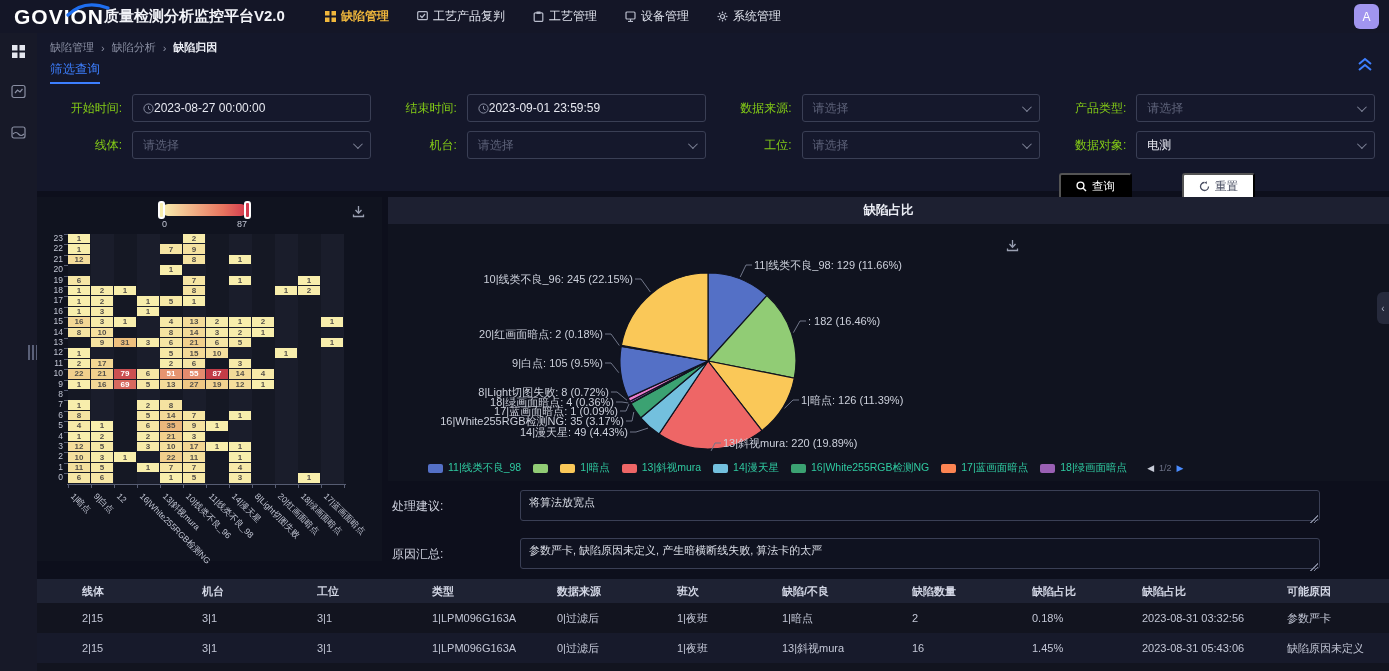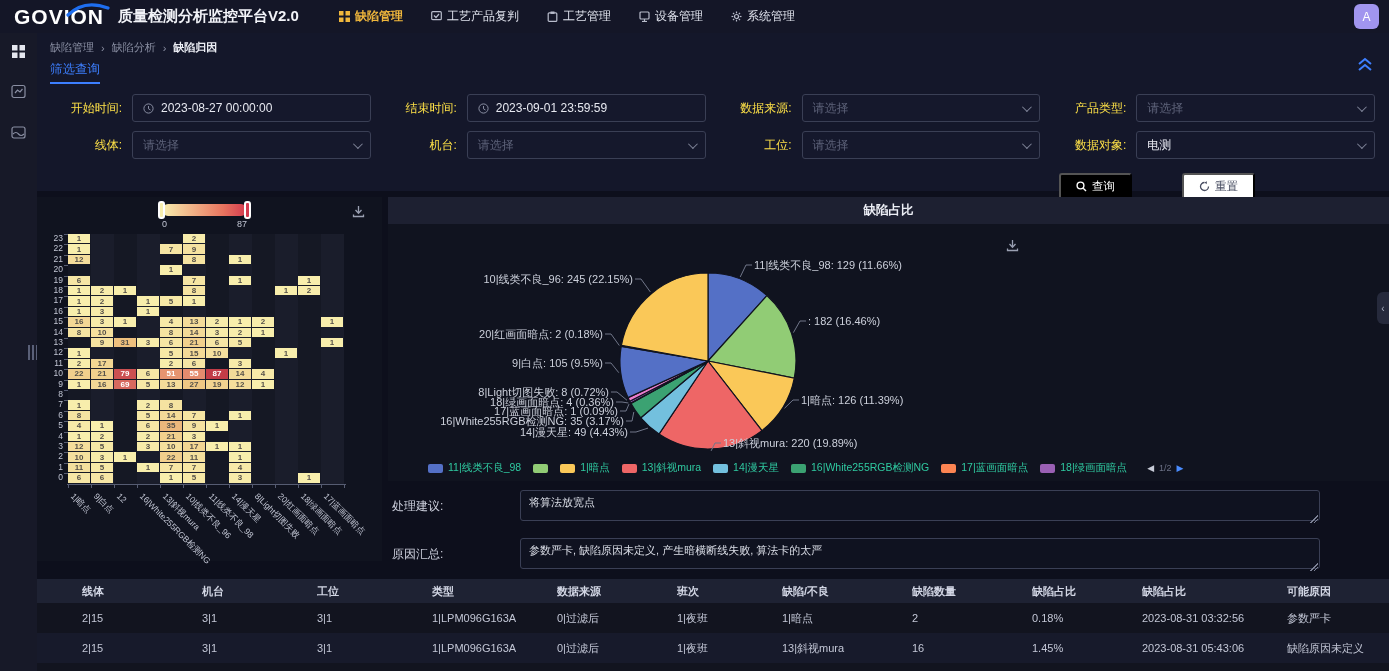--- a/index.html
+++ b/index.html
@@ -1,21 +1,21 @@
 <!DOCTYPE html>
 <html><head>
 <meta charset="utf-8">
 <style>
   * { margin:0; padding:0; box-sizing:border-box; }
   html,body { width:1389px; height:671px; overflow:hidden; background:#0d0f1c;
     font-family:"Liberation Sans","DejaVu Sans",sans-serif; color:#d4d7e2; }
 
   
   .navbar { height:33px; background:#141627; display:flex; align-items:center; padding:0 10px 0 14px; position:relative; }
-  .logo { position:relative; display:flex; align-items:center; margin-right:14px; }
+  .logo { position:relative; display:flex; align-items:center; }
   .logo-text { font-size:21px; font-weight:bold; color:#fff; letter-spacing:1px; }
   .logo-swoosh { position:absolute; left:52px; top:-2px; }
   .app-title { font-size:15px; font-weight:bold; color:#f2f3f8; margin-right:40px; white-space:nowrap; }
   .menu { display:flex; align-items:center; gap:28px; }
   .menu-item { display:flex; align-items:center; gap:5px; font-size:12px; color:#dfe2ec; cursor:pointer; white-space:nowrap; }
   .menu-item.active { color:#f0b73c; font-weight:bold; }
   .avatar { margin-left:auto; width:25px; height:25px; border-radius:6px; background:#a195ef; color:#fff;
     display:flex; align-items:center; justify-content:center; font-size:12px; }
 
   
@@ -26,23 +26,23 @@
   .content { flex:1; position:relative; overflow:hidden; }
 
   
   .top-panel { background:#14172a; padding:7px 14px 0 13px; position:relative; height:158px; }
   .breadcrumb { font-size:11px; color:#8a8fa3; display:flex; gap:7px; align-items:center; }
   .breadcrumb .crumb-last { color:#eceef5; font-weight:bold; }
   .filter-tab { display:inline-block; margin-top:6px; font-size:12.5px; color:#3d7fff; padding-bottom:4px; border-bottom:2px solid #3d7fff; }
   .collapse-btn { position:absolute; right:16px; top:24px; cursor:pointer; }
   .filter-grid { margin-top:10px; display:grid; grid-template-columns:repeat(4,1fr); column-gap:14px; row-gap:9px; }
   .field { display:flex; align-items:center; }
-  .field label { width:72px; text-align:right; font-size:12px; color:#fde047; margin-right:10px; flex:none; }
+  .field label { width:72px; text-align:right; font-size:12px; color:#84cc16; margin-right:10px; flex:none; }
   .control { flex:1; height:28px; background:#15182c; border:1px solid #3a3f55; border-radius:3px;
-    display:flex; align-items:center; padding:0 10px; font-size:12px; color:#e6e8f0; gap:7px; position:relative; }
+    display:flex; align-items:center; padding:0 10px; font-size:12px; color:#e6e8f0; position:relative; }
   .control.placeholder .val { color:#5d6279; }
   .chevron { position:absolute; right:10px; width:7px; height:7px; border-right:1.5px solid #7d8296; border-bottom:1.5px solid #7d8296; transform:rotate(45deg) translateY(-2px); }
   .btn-row { display:flex; justify-content:flex-end; gap:50px; margin-top:14px; padding-right:120px; }
   .btn { height:27px; padding:0 15px; border-radius:3px; font-size:11.5px; display:flex; align-items:center; gap:5px; cursor:pointer; }
   .btn-primary { background:#000000; color:#fff; }
   .btn-plain { background:#ffffff; color:#474c60; }
 
   
   .charts-row { display:flex; margin-top:6px; gap:6px; }
   .heatmap-panel { width:345px; height:364px; background:#10131f; position:relative; flex:none; }

